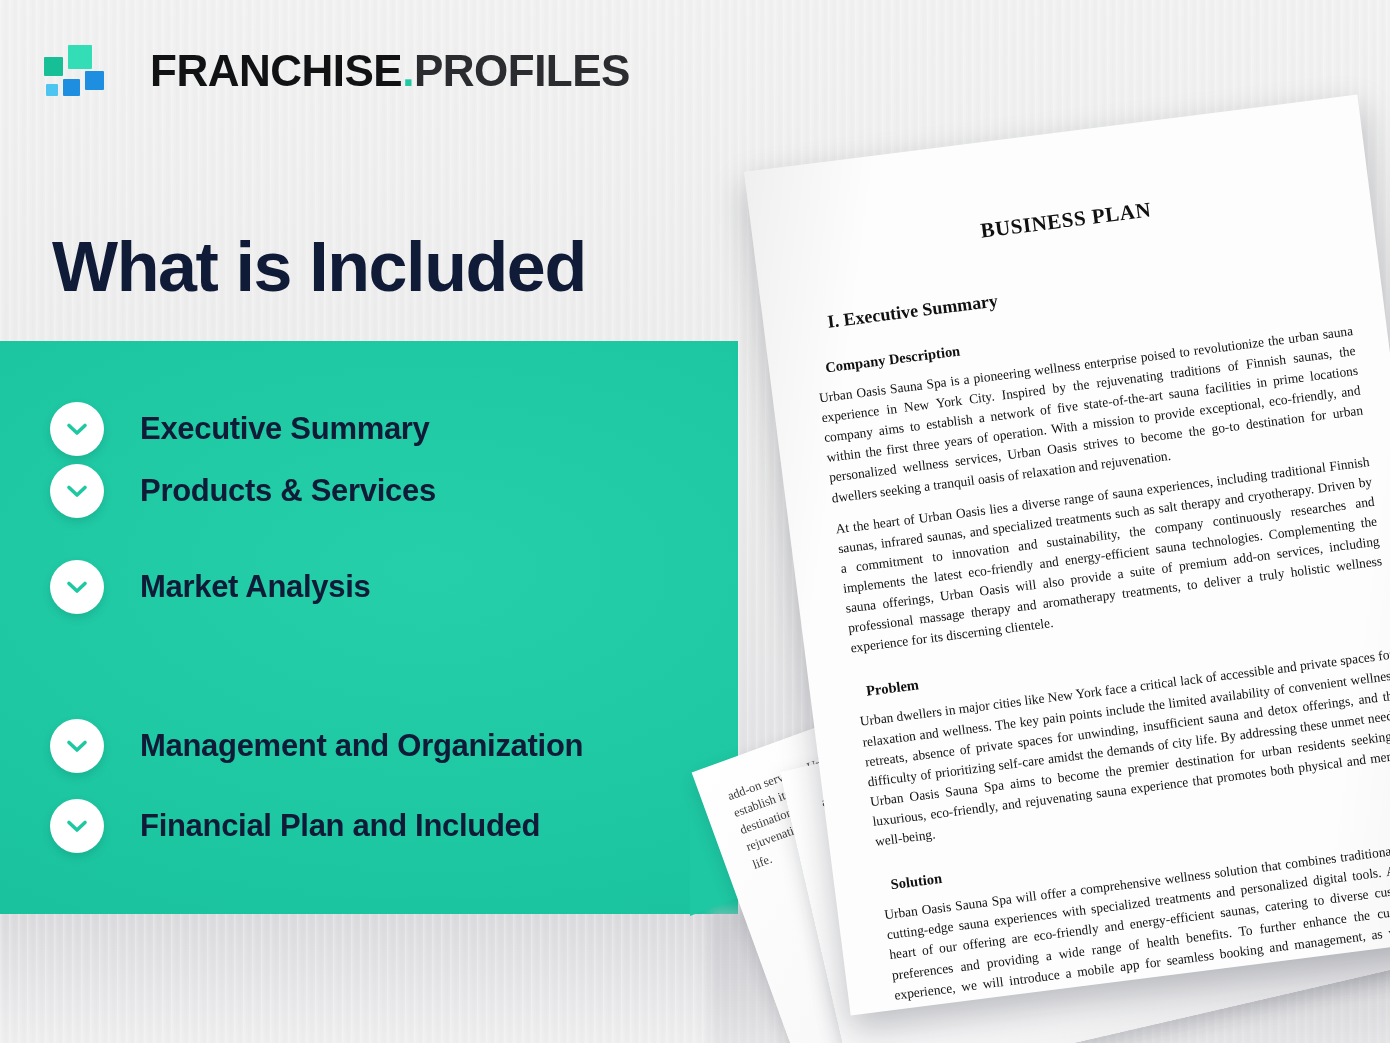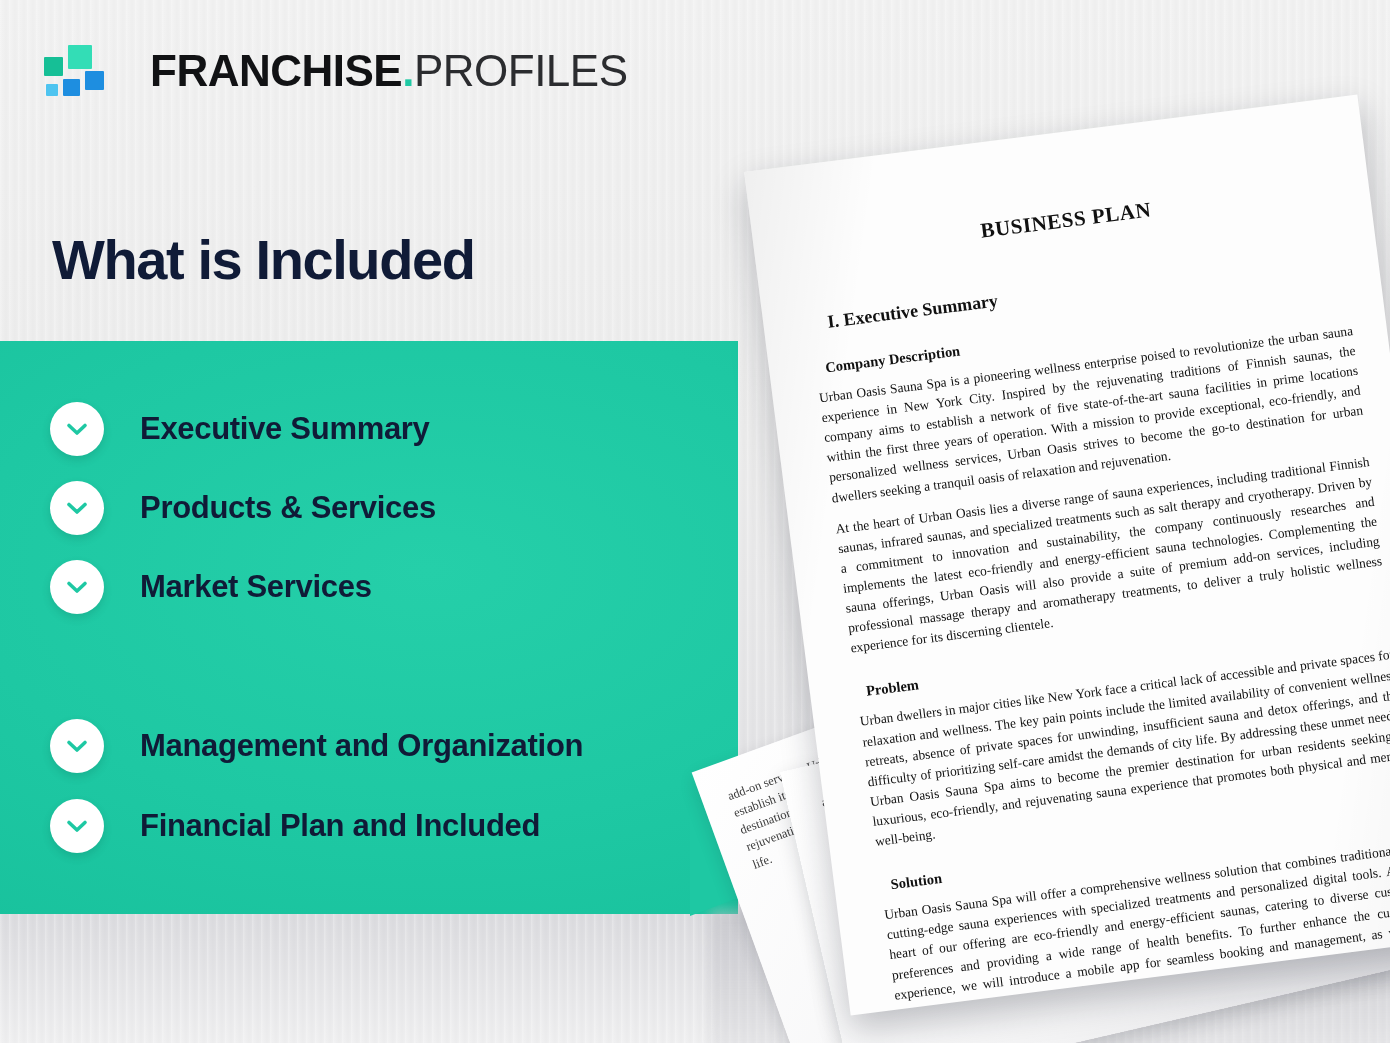--- a/index.html
+++ b/index.html
@@ -64,28 +64,28 @@
 
   #wordmark {
     margin-left: 22px;
     font-size: 44px;
     letter-spacing: -0.5px;
     line-height: 1;
     white-space: nowrap;
   }
   .wm-bold { font-weight: 700; color: #111214; margin-left: 22px; }
   .wm-dot  { font-weight: 700; color: #1fc9a4; }
-  .wm-thin { font-weight: 400; color: #2b2c2f; }
+  .wm-thin { font-weight: 700; color: #2b2c2f; }
 
   
   #headline {
     position: absolute;
     left: 52px;
     top: 216px;
-    font-size: 56px;
+    font-size: 70px;
     font-weight: 700;
     color: #101b37;
     letter-spacing: -1.4px;
     line-height: 1.05;
     white-space: nowrap;
     margin-top: 15px;
   }
 
   
   #teal-panel {
@@ -283,35 +283,35 @@
 
   <ul id="included-list">
     <li class="list-item" style="top:60px">
       <span class="chev-circle">
         <svg width="30" height="30" viewBox="0 0 30 30" aria-hidden="true">
             <path d="M7 11.5 L15 19 L23 11.5" fill="none" stroke="#1ec8a3" stroke-width="3.6" stroke-linecap="round" stroke-linejoin="round"></path>
           </svg>
       </span>
       <span class="item-label">Executive Summary</span>
     </li>
-    <li class="list-item" style="top:139px">
+    <li class="list-item" style="top:122px">
       <span class="chev-circle">
         <svg width="30" height="30" viewBox="0 0 30 30" aria-hidden="true">
             <path d="M7 11.5 L15 19 L23 11.5" fill="none" stroke="#1ec8a3" stroke-width="3.6" stroke-linecap="round" stroke-linejoin="round"></path>
           </svg>
       </span>
       <span class="item-label">Products &amp; Services</span>
     </li>
     <li class="list-item" style="top:218px">
       <span class="chev-circle">
         <svg width="30" height="30" viewBox="0 0 30 30" aria-hidden="true">
             <path d="M7 11.5 L15 19 L23 11.5" fill="none" stroke="#1ec8a3" stroke-width="3.6" stroke-linecap="round" stroke-linejoin="round"></path>
           </svg>
       </span>
-      <span class="item-label">Market Services</span>
+      <span class="item-label">Market Analysis</span>
     </li>
     <li class="list-item" style="top:377px">
       <span class="chev-circle">
         <svg width="30" height="30" viewBox="0 0 30 30" aria-hidden="true">
             <path d="M7 11.5 L15 19 L23 11.5" fill="none" stroke="#1ec8a3" stroke-width="3.6" stroke-linecap="round" stroke-linejoin="round"></path>
           </svg>
       </span>
       <span class="item-label">Management and Organization</span>
     </li>
     <li class="list-item" style="top:457px">

